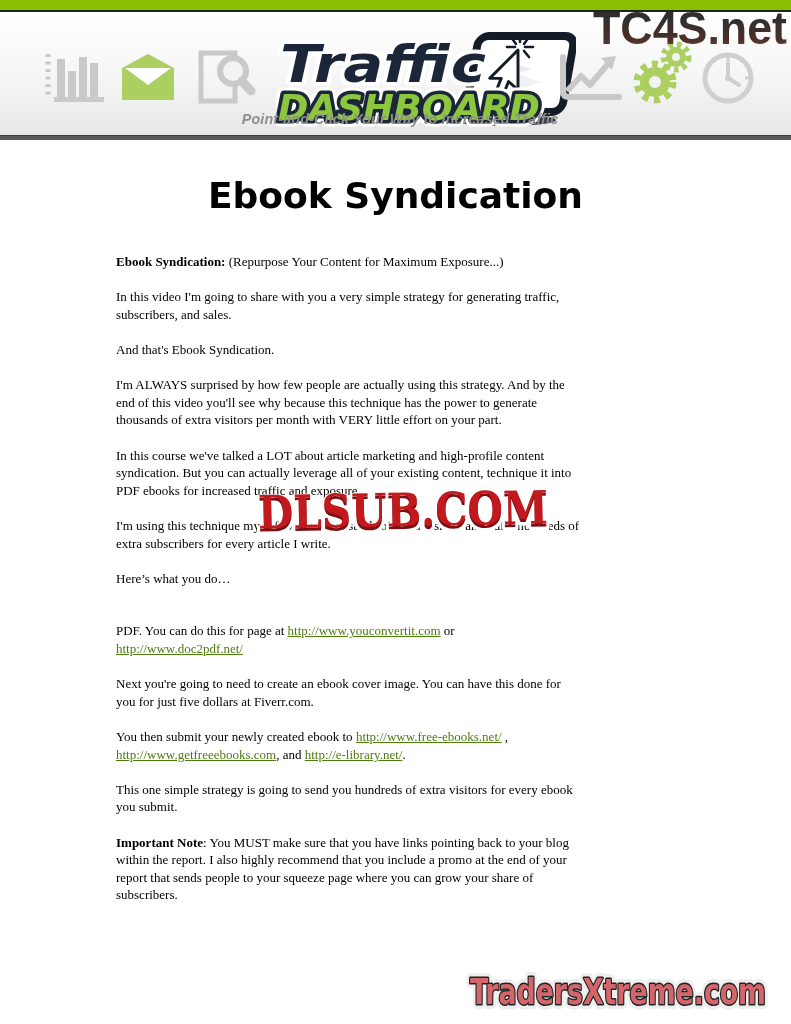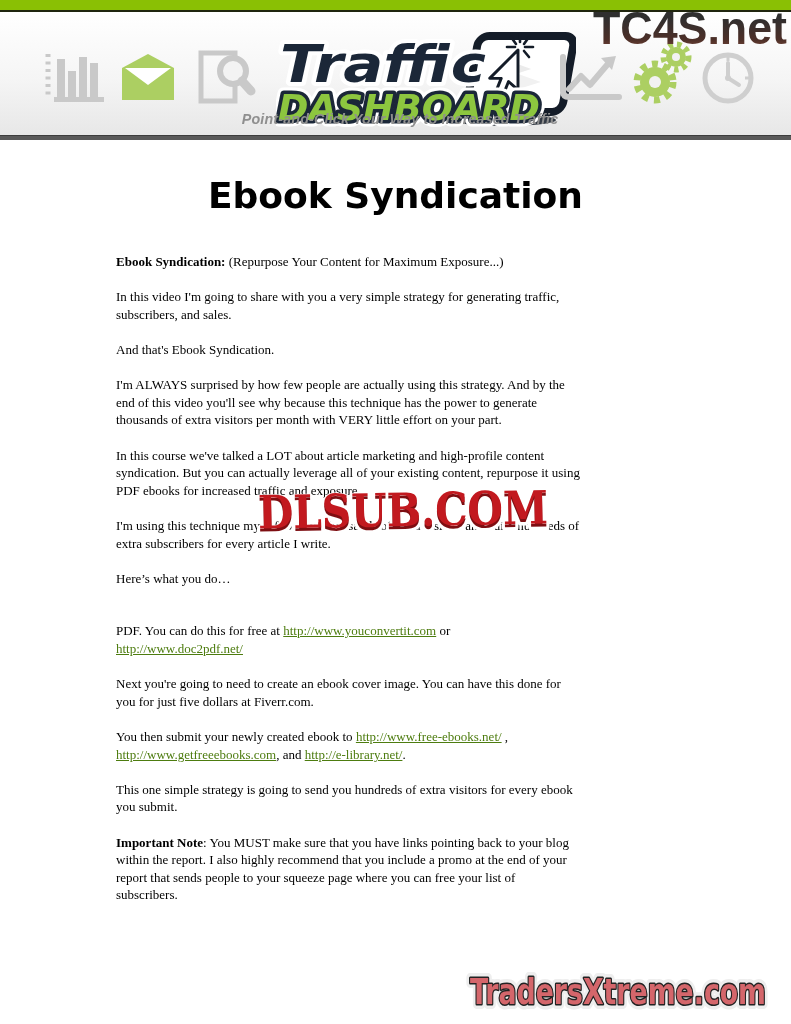--- a/index.html
+++ b/index.html
@@ -154,28 +154,28 @@
     <div class="hdr-bottom"></div>
   </div>
 
   <div class="main">
     <h1 class="title">Ebook Syndication</h1>
     <div class="body-text">
         <p><b>Ebook Syndication:</b><span> (Repurpose Your Content for Maximum Exposure...)</span></p>
         <p><span>In this video I'm going to share with you a very simple strategy for generating traffic,</span><br><span>subscribers, and sales.</span></p>
         <p><span>And that's Ebook Syndication.</span></p>
         <p><span>I'm ALWAYS surprised by how few people are actually using this strategy. And by the</span><br><span>end of this video you'll see why because this technique has the power to generate</span><br><span>thousands of extra visitors per month with VERY little effort on your part.</span></p>
-        <p><span>In this course we've talked a LOT about article marketing and high-profile content</span><br><span>syndication. But you can actually leverage all of your existing content, repurpose it using</span><br><span>PDF ebooks for increased traffic and exposure.</span></p>
+        <p><span>In this course we've talked a LOT about article marketing and high-profile content</span><br><span>syndication. But you can actually leverage all of your existing content, technique it into</span><br><span>PDF ebooks for increased traffic and exposure.</span></p>
         <p><span>I'm using this technique myself to drive thousands of extra visitors and build hundreds of</span><br><span>extra subscribers for every article I write.</span></p>
         <p><span>Here’s what you do…</span></p>
-        <p><br><span>PDF. You can do this for free at </span><a href="#">http://www.youconvertit.com</a><span> or</span><br><a href="#">http://www.doc2pdf.net/</a></p>
+        <p><br><span>PDF. You can do this for page at </span><a href="#">http://www.youconvertit.com</a><span> or</span><br><a href="#">http://www.doc2pdf.net/</a></p>
         <p><span>Next you're going to need to create an ebook cover image. You can have this done for</span><br><span>you for just five dollars at Fiverr.com.</span></p>
         <p><span>You then submit your newly created ebook to </span><a href="#">http://www.free-ebooks.net/</a><span> ,</span><br><a href="#">http://www.getfreeebooks.com</a><span>, and </span><a href="#">http://e-library.net/</a><span>.</span></p>
         <p><span>This one simple strategy is going to send you hundreds of extra visitors for every ebook</span><br><span>you submit.</span></p>
-        <p><b>Important Note</b><span>: You MUST make sure that you have links pointing back to your blog</span><br><span>within the report. I also highly recommend that you include a promo at the end of your</span><br><span>report that sends people to your squeeze page where you can free your list of</span><br><span>subscribers.</span></p>
+        <p><b>Important Note</b><span>: You MUST make sure that you have links pointing back to your blog</span><br><span>within the report. I also highly recommend that you include a promo at the end of your</span><br><span>report that sends people to your squeeze page where you can grow your share of</span><br><span>subscribers.</span></p>
       </div>
   </div>
 
   <span class="watermark">
     <svg width="316" height="58" viewBox="0 0 316 58">
       <text x="158" y="46" text-anchor="middle" font-family="DejaVu Serif, serif" font-weight="bold" font-size="46" fill="#7e0e12" stroke="#ffffff" stroke-width="7" stroke-linejoin="round" paint-order="stroke" textLength="290" lengthAdjust="spacingAndGlyphs">DLSUB.COM</text>
       <text x="158" y="43" text-anchor="middle" font-family="DejaVu Serif, serif" font-weight="bold" font-size="46" fill="#c2191f" textLength="290" lengthAdjust="spacingAndGlyphs">DLSUB.COM</text>
     </svg>
   </span>
 

